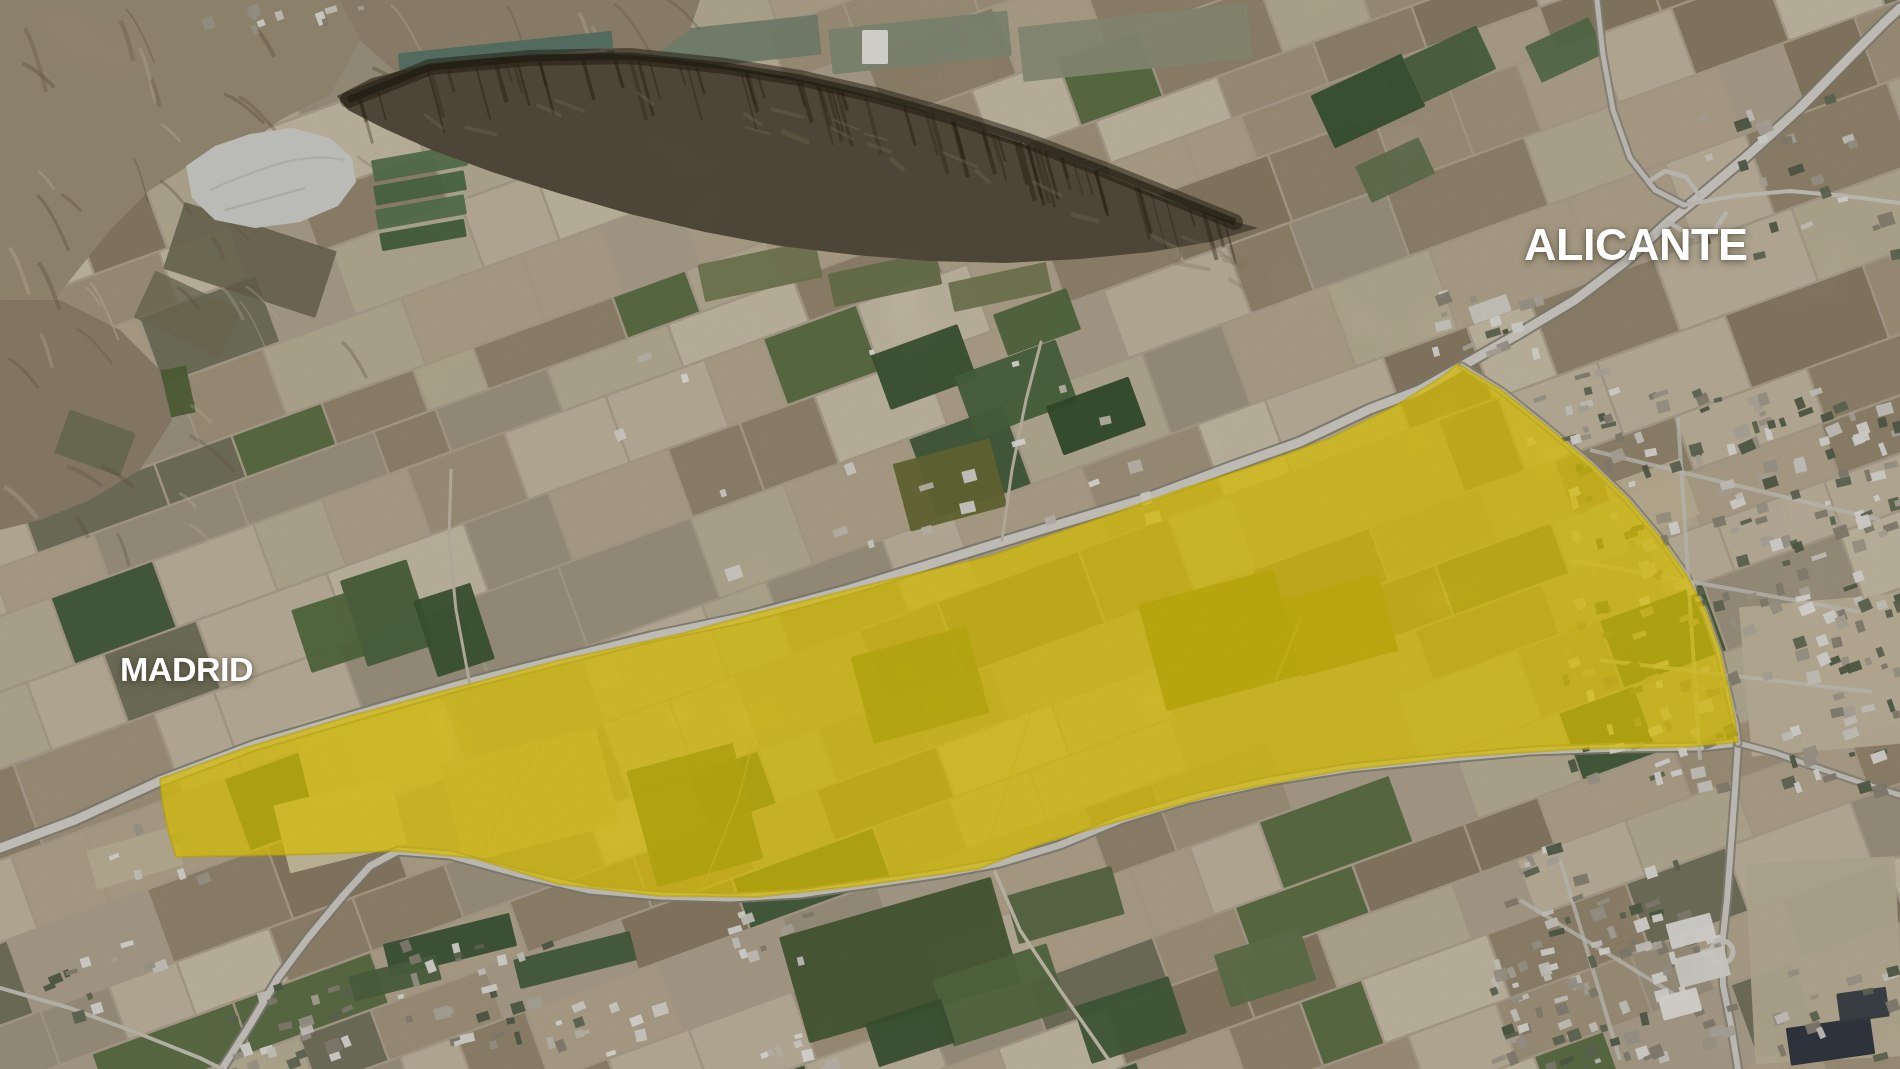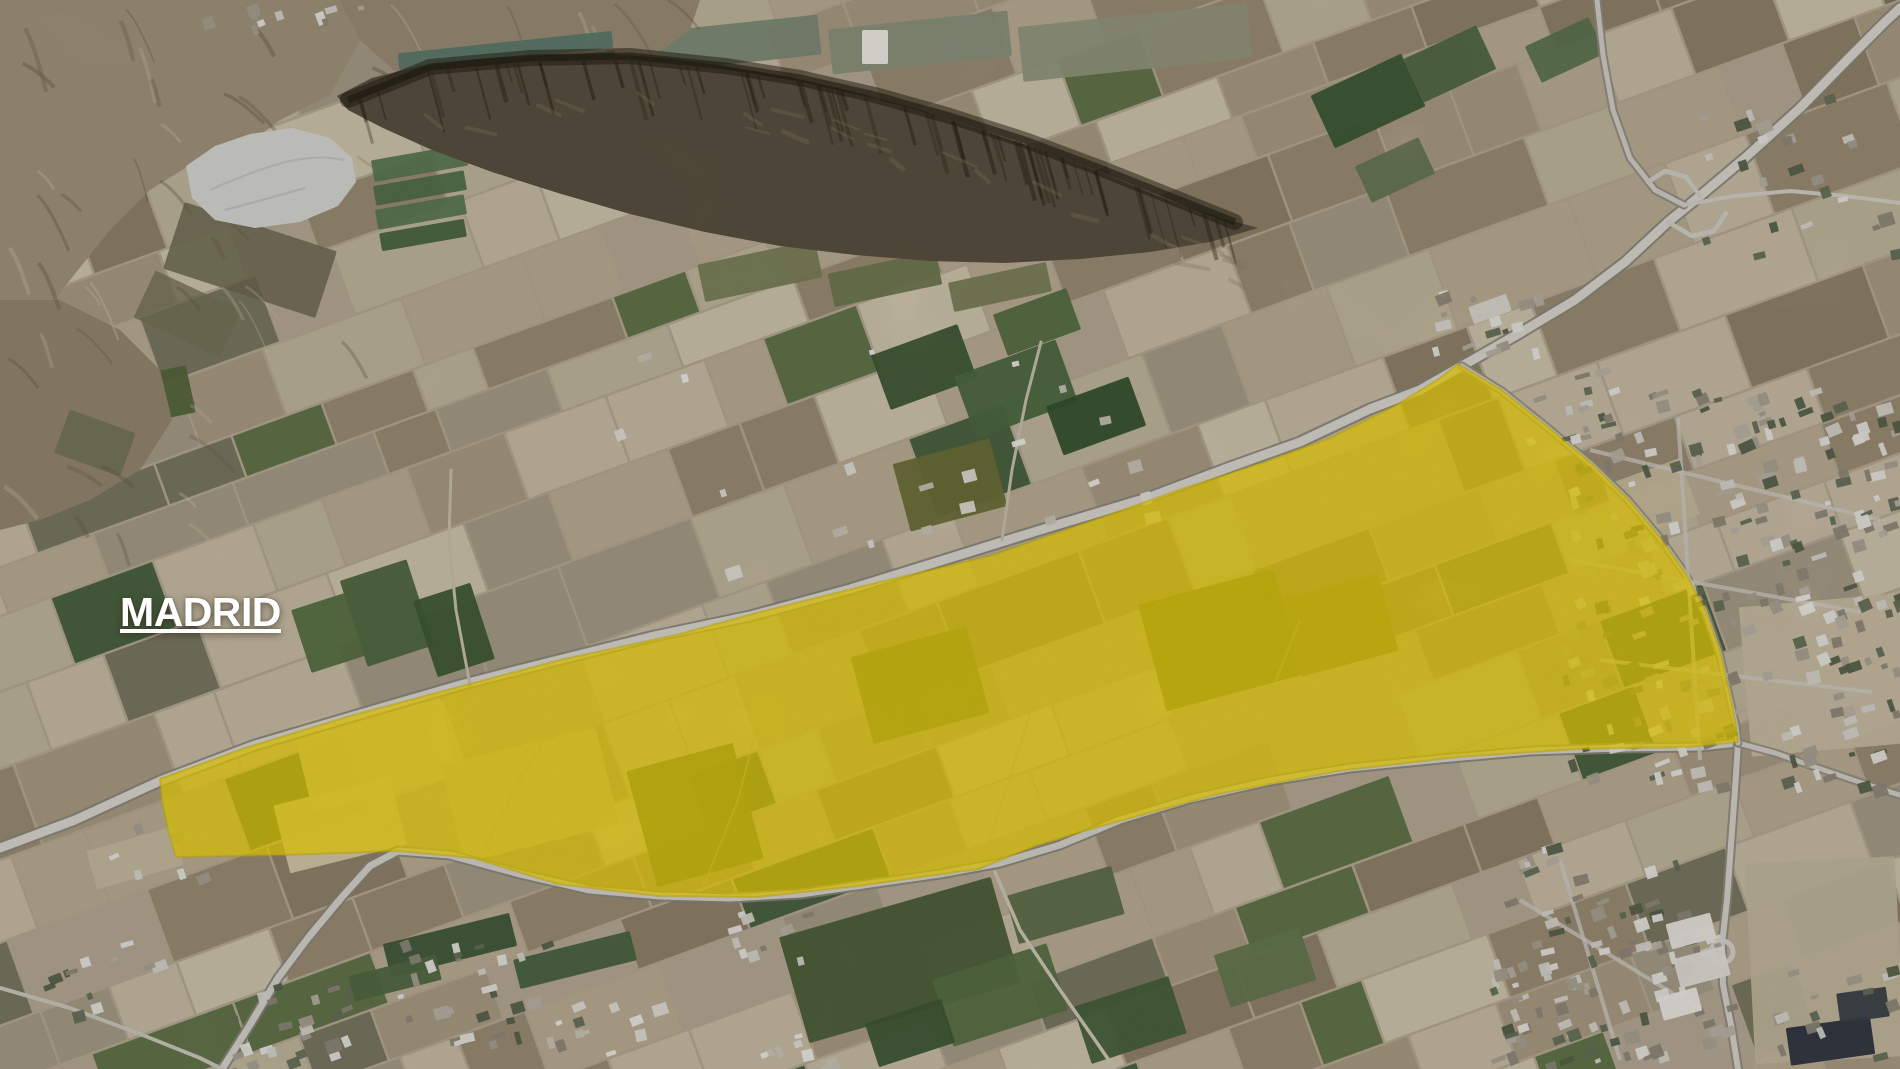--- a/index.html
+++ b/index.html
@@ -1783,14 +1783,15 @@
         <rect x="1668" y="918" width="46" height="26" rx="1.5" fill="#eceae5" opacity="0.95" transform="rotate(-15 1691 931)"></rect>
         <rect x="1676" y="952" width="52" height="30" rx="1.5" fill="#e4e2da" opacity="0.95" transform="rotate(-15 1702 967)"></rect>
         <rect x="1660" y="992" width="40" height="24" rx="1.5" fill="#efece6" opacity="0.95" transform="rotate(-15 1680 1004)"></rect>
         <rect x="862" y="30" width="26" height="34" rx="1.5" fill="#f2f1ec" opacity="0.95" transform="rotate(0 875 47)"></rect>
         <rect x="1470" y="300" width="40" height="18" rx="1.5" fill="#dcd9d1" opacity="0.95" transform="rotate(-20 1490 309)"></rect>
       </g>
       <polygon points="160,779 245,748 350,716 470,684 560,660 680,634 760,612 880,582 990,556 1100,518 1185,488 1265,462 1330,438 1395,406 1440,378 1458,364 1500,389 1548,427 1592,464 1628,499 1660,537 1686,574 1706,611 1720,651 1730,694 1736,726 1738,742 1688,747 1578,749 1458,757 1338,771 1218,794 1098,827 1038,845 978,869 858,886 758,897 658,896 558,884 473,858 398,851 342,853 282,855 222,856 176,857 168,830 162,800" fill="#f6d903" fill-opacity="0.72" stroke="#cdb400" stroke-opacity="0.45" stroke-width="2" stroke-linejoin="round"></polygon>
       <rect x="0" y="0" width="1900" height="1069" fill="#000" filter="url(#mottle)" opacity="0.07"></rect>
       <rect x="0" y="0" width="1900" height="1069" fill="#000" filter="url(#grain)" opacity="0.06"></rect>
     </svg>
-  <div class="map-label" style="left: 120px; top: 592px; font-size: 41px; text-decoration: underline;">MADRID</div>
+  <div class="map-label" style="left: 120px; top: 652px; font-size: 34px;">MADRID</div>
+  <div class="map-label" style="left: 1524px; top: 222px; font-size: 45px;">ALICANTE</div>
 </div>
 
 </body></html>

